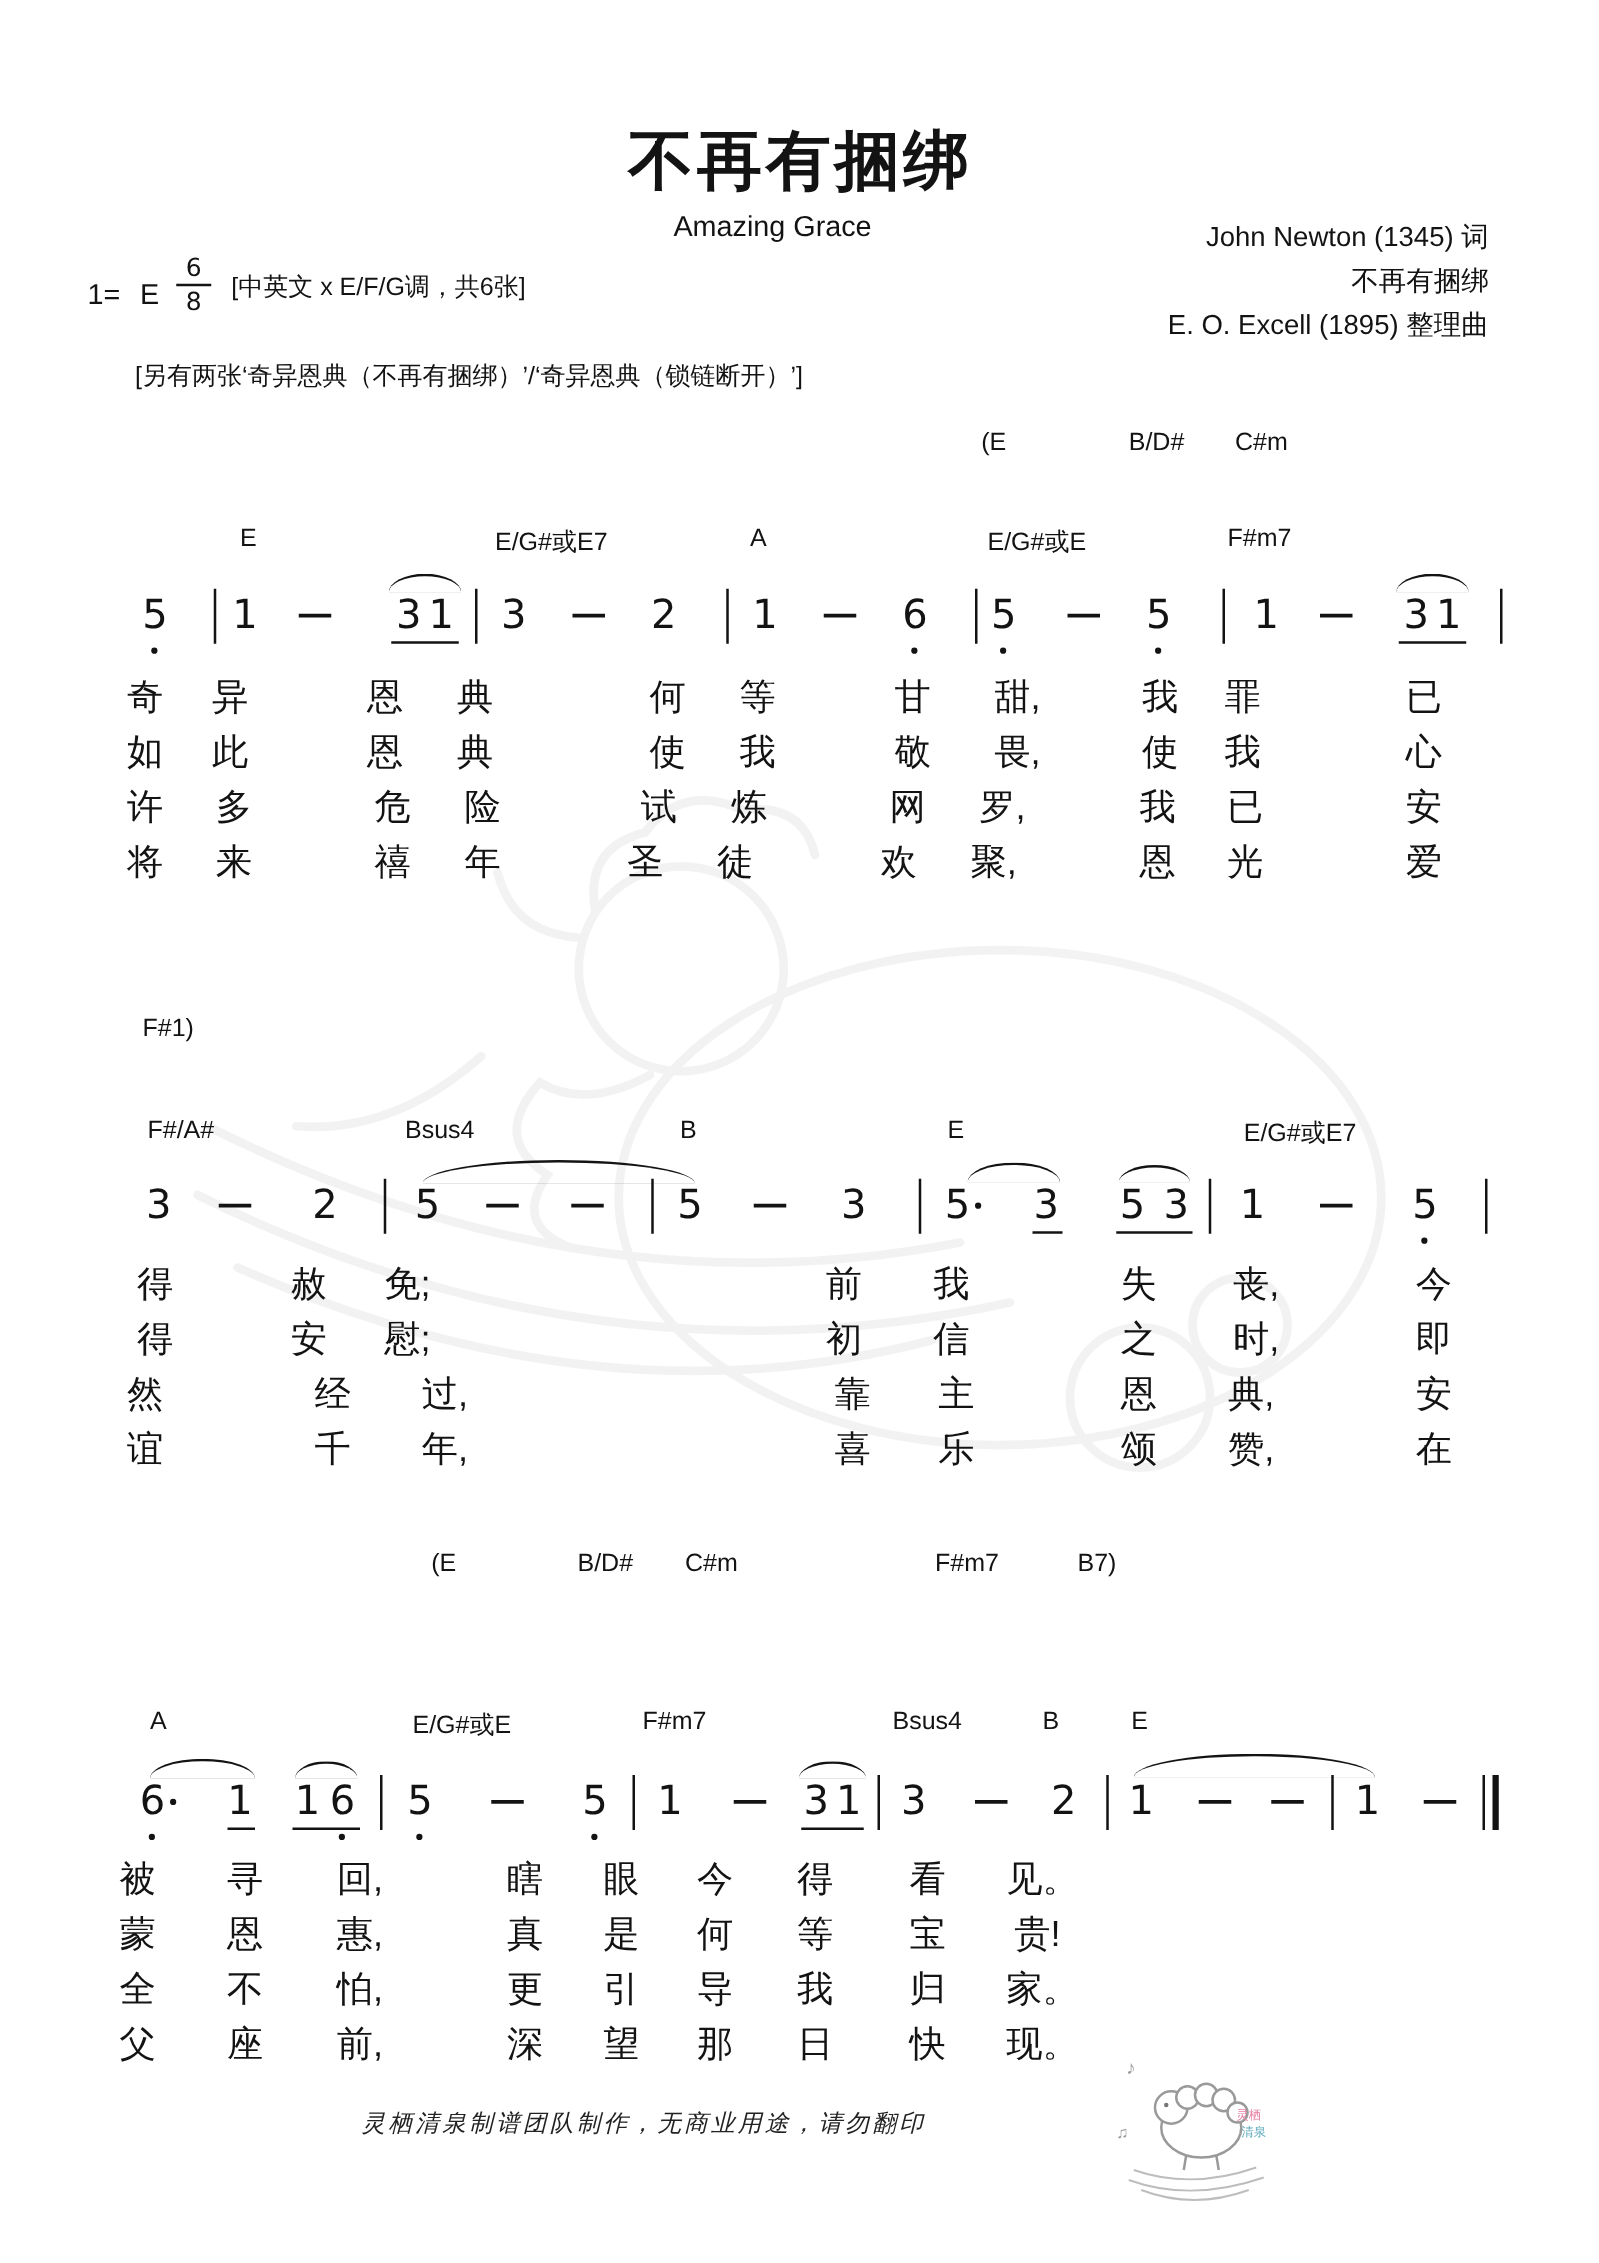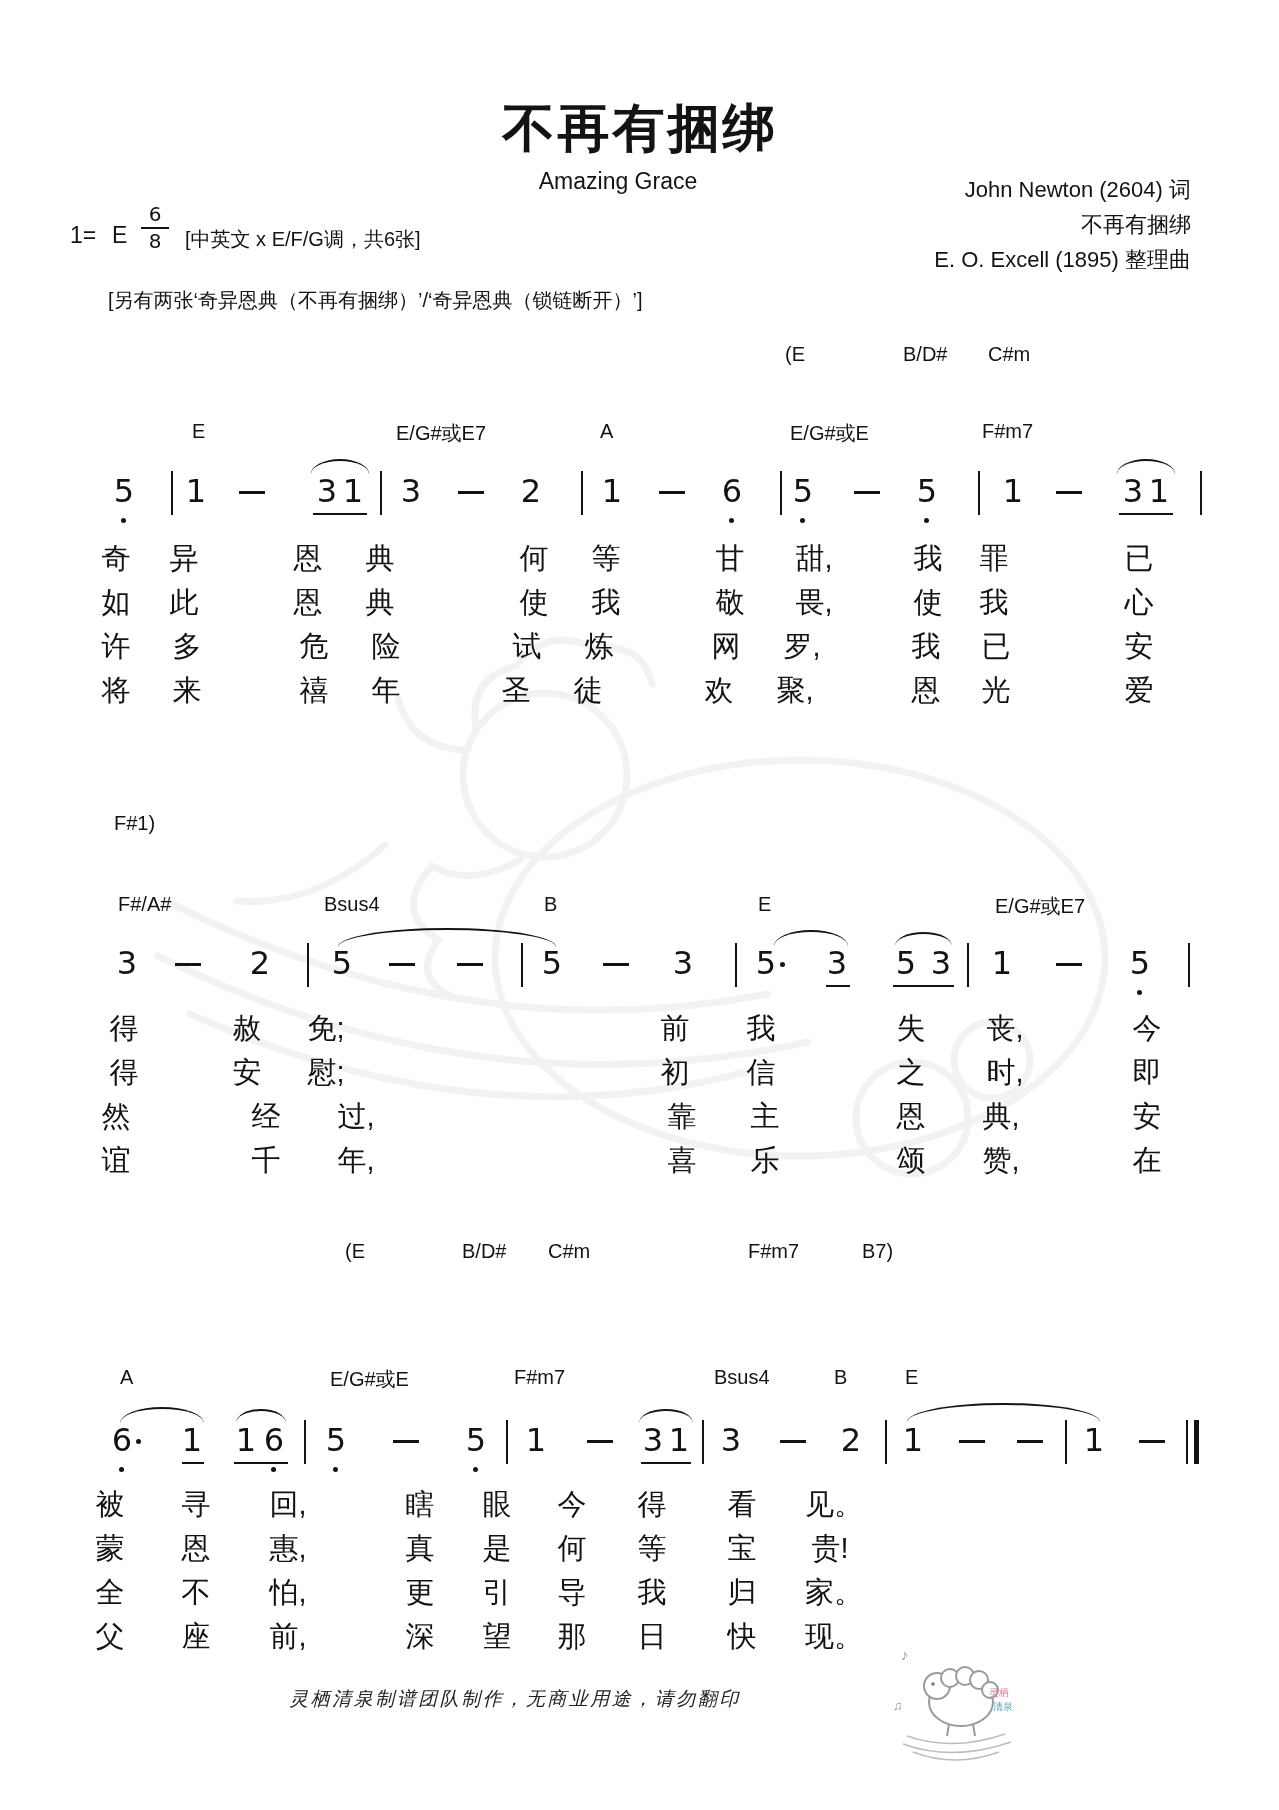--- a/index.html
+++ b/index.html
@@ -54,31 +54,31 @@
       <path d="M385 845 q-70 62 -148 56"></path>
       <circle cx="912" cy="1118" r="56"></circle>
       <circle cx="992" cy="1060" r="38"></circle>
     </g>
   </svg>
 
   <div class="fg">
     <div class="title">不再有捆绑</div>
     <div class="subtitle">Amazing Grace</div>
 
-    <div class="credit" style="top:175px">John Newton (2604) 词</div>
+    <div class="credit" style="top:175px">John Newton (1345) 词</div>
     <div class="credit" style="top:210px">不再有捆绑</div>
     <div class="credit" style="top:245px">E. O. Excell (1895) 整理曲</div>
 
     <div class="kp" style="left:70px;top:222px">1=</div>
     <div class="kp" style="left:112px;top:222px">E</div>
     <div class="ts">
       <span class="num">6</span>
       <span class="den">8</span>
     </div>
-    <div class="kp knote" style="left:185px;top:226px">[中英文 x E/F/G调，共6张]</div>
+    <div class="kp knote" style="left:185px;top:216px">[中英文 x E/F/G调，共6张]</div>
 
     <div class="kp knote" style="left:108px;top:287px">[另有两张‘奇异恩典（不再有捆绑）’/‘奇异恩典（锁链断开）’]</div>
 
     <div id="sheet">
         <div class="chord" style="left: 785px; top: 343px;">(E</div>
         <div class="chord" style="left: 903px; top: 343px;">B/D#</div>
         <div class="chord" style="left: 988px; top: 343px;">C#m</div>
         <div class="chord" style="left: 192px; top: 420px;">E</div>
         <div class="chord" style="left: 396px; top: 420px;">E/G#或E7</div>
         <div class="chord" style="left: 600px; top: 420px;">A</div>

